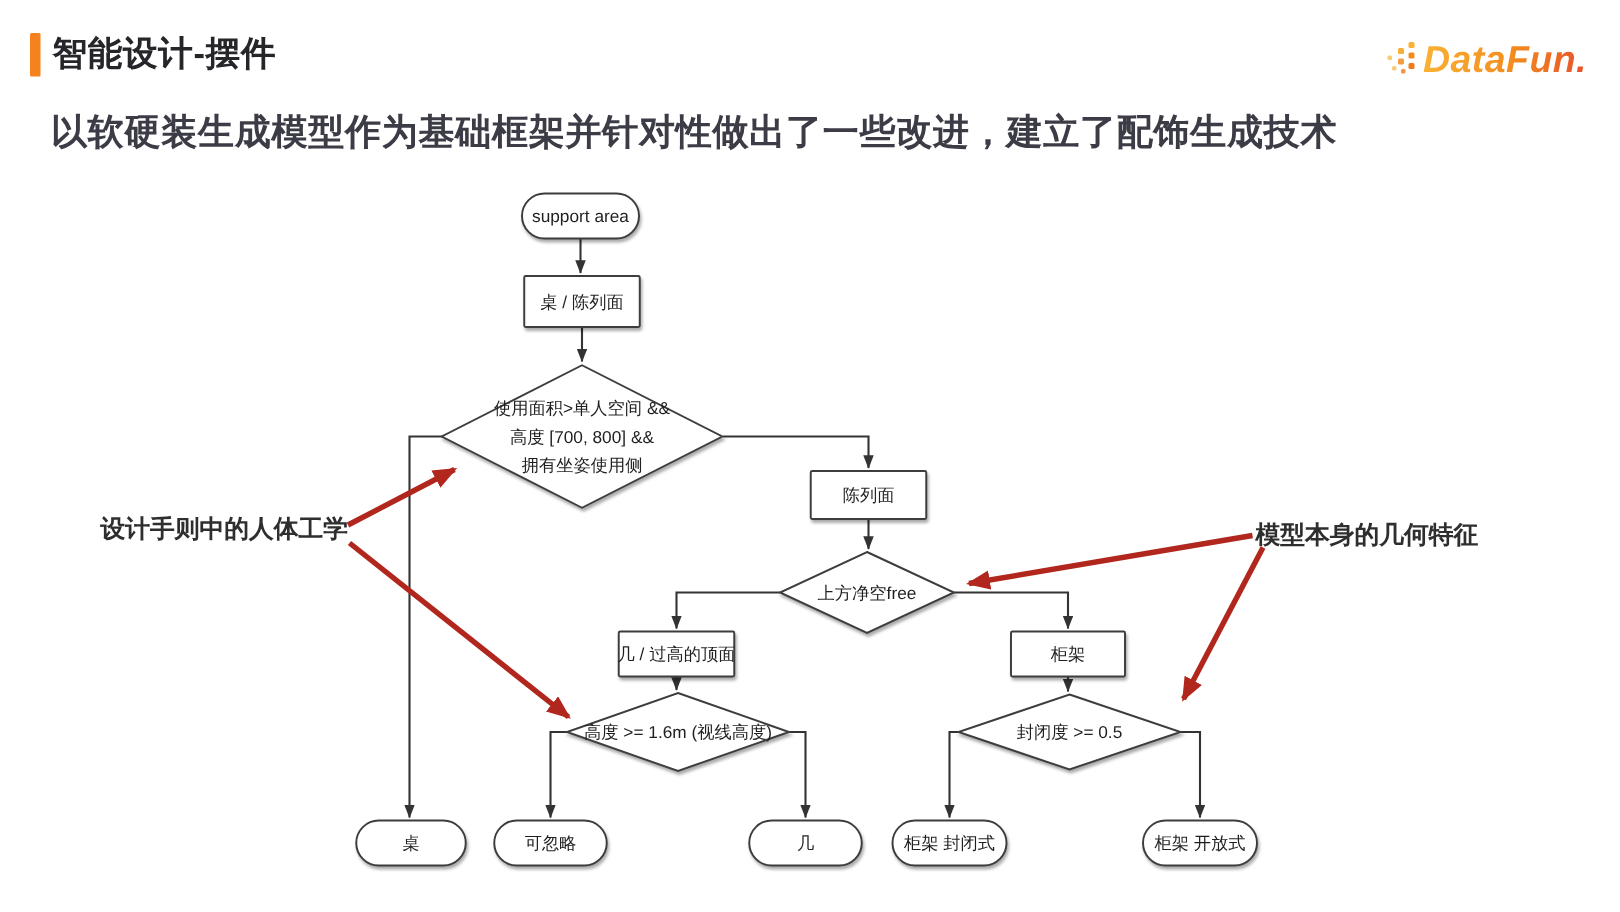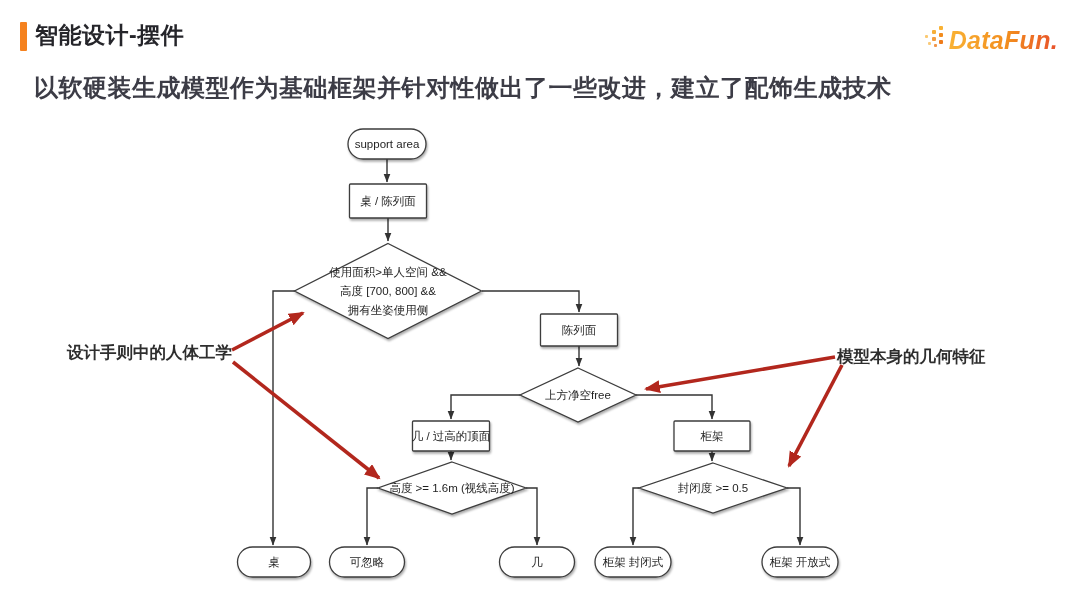--- a/index.html
+++ b/index.html
@@ -8,21 +8,21 @@
   .stage { position:relative; width:1080px; height:608px; background:#fff; }
 
   
   .title-row { position:absolute; left:20px; top:20px; display:flex; align-items:flex-end; }
   .accent-bar { width:7px; height:29px; background:#F5821F; border-radius:1px; margin-right:8px; }
   h1.page-title { font-size:23px; font-weight:bold; color:#25252a; letter-spacing:0.5px; }
   p.subtitle { position:absolute; left:34px; top:72px; font-size:24px; font-weight:bold;
                color:#3c3c46; letter-spacing:0.5px; }
 
   
-  .logo { position:absolute; right:22px; top:26px; display:flex; align-items:center; }
+  .logo { position:absolute; right:22px; top:26px; display:flex; align-items:flex-end; }
   .logo-dots { margin-right:2px; margin-top:-6px; }
   .logo-text { font-size:25px; font-weight:bold; font-style:italic;
                background:linear-gradient(90deg,#F9B234 0%, #F28C1E 55%, #E8502B 100%);
                -webkit-background-clip:text; background-clip:text; color:transparent;
                letter-spacing:0.3px; }
 
   
   svg#flow-svg { position:absolute; left:0; top:0; width:1080px; height:608px; }
   .shape { fill:#ffffff; stroke:#3d3d3d; stroke-width:1.3;
            filter:drop-shadow(1.5px 2px 1.2px rgba(0,0,0,0.33)); }

